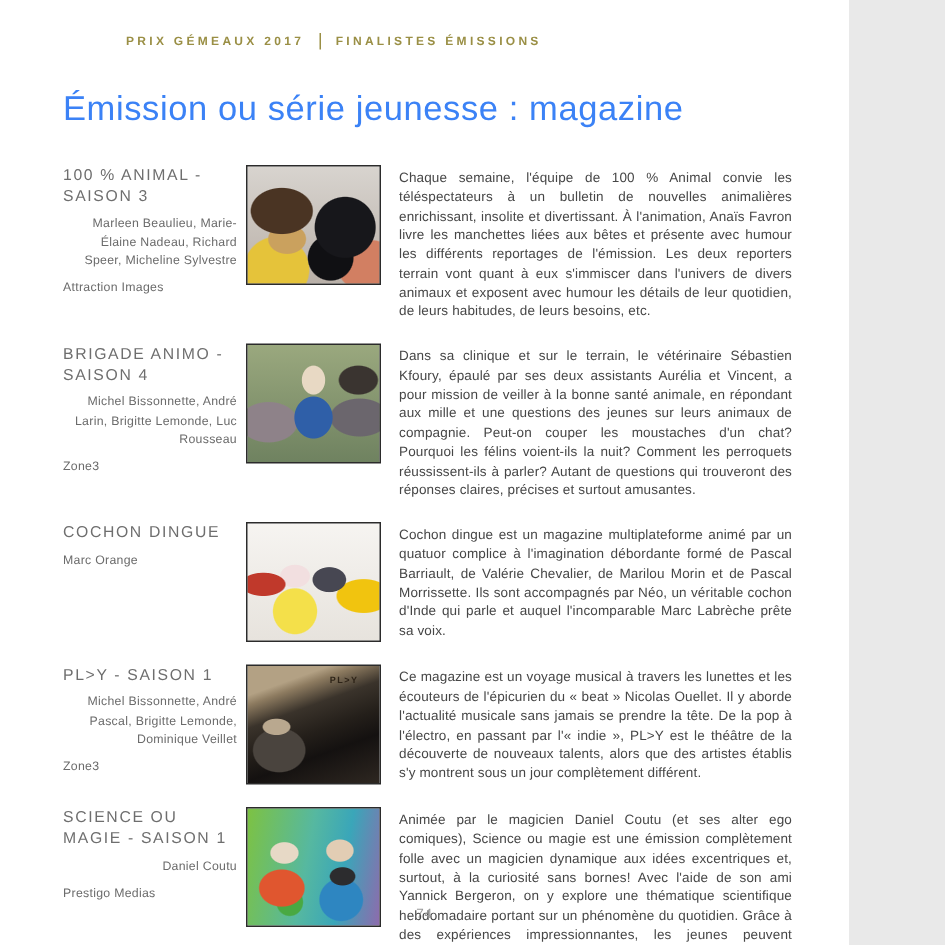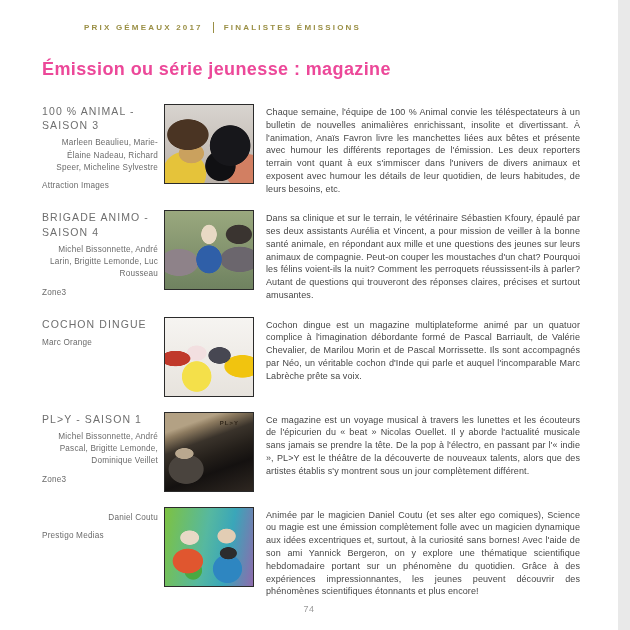--- a/index.html
+++ b/index.html
@@ -1,18 +1,18 @@
 <!DOCTYPE html>
 <html lang="fr"><head>
 <meta charset="utf-8">
 <style>
   html,body{margin:0;padding:0;background:#e9e9e9;}
   .page{
     position:relative;
-    width:618px;height:630px;
+    width:566px;height:630px;
     background:#ffffff;
     font-family:"Liberation Sans", sans-serif;
     color:#444;
     box-sizing:border-box;
     padding:22px 38px 0 42px;
     overflow:hidden;
   }
   
   .kicker{
     margin-left:42px;
@@ -22,23 +22,23 @@
     text-transform:uppercase;
     white-space:nowrap;
   }
   .kicker .divider{
     display:inline-block;width:1px;height:11px;
     background:#9a8f45;margin:0 10px;
   }
   
   h1.cat-title{
     margin:26px 0 0 0;
-    font-size:18px;font-weight:700;
+    font-size:23px;font-weight:400;
     letter-spacing:0.4px;
-    color:#ec4899;
+    color:#3b82f6;
   }
   .entries{margin-top:24px;}
   .entry{
     display:grid;
     grid-template-columns:122px 90px 1fr;
     column-gap:0;
     margin-bottom:15px;
     min-height:80px;
   }
   .meta{padding-right:6px;}
@@ -184,20 +184,21 @@
         <p class="company">Zone3</p>
       </div>
       <div class="thumb thumb-4">
         <span class="thumb-label">PL&gt;Y</span>
       </div>
       <p class="desc">Ce magazine est un voyage musical à travers les lunettes et les écouteurs de l'épicurien du « beat » Nicolas Ouellet. Il y aborde l'actualité musicale sans jamais se prendre la tête. De la pop à l'électro, en passant par l'« indie », PL&gt;Y est le théâtre de la découverte de nouveaux talents, alors que des artistes établis s'y montrent sous un jour complètement différent.</p>
     </section>
 
     <section class="entry">
       <div class="meta">
+        <h2 class="show-title">SCIENCE OU MAGIE - SAISON 1</h2>
         <p class="credits">Daniel Coutu</p>
         <p class="company">Prestigo Medias</p>
       </div>
       <div class="thumb thumb-5"></div>
       <p class="desc">Animée par le magicien Daniel Coutu (et ses alter ego comiques), Science ou magie est une émission complètement folle avec un magicien dynamique aux idées excentriques et, surtout, à la curiosité sans bornes! Avec l'aide de son ami Yannick Bergeron, on y explore une thématique scientifique hebdomadaire portant sur un phénomène du quotidien. Grâce à des expériences impressionnantes, les jeunes peuvent découvrir des phénomènes scientifiques étonnants et plus encore!</p>
     </section>
 
   </div>
 
   <div class="pagenum">74</div>

